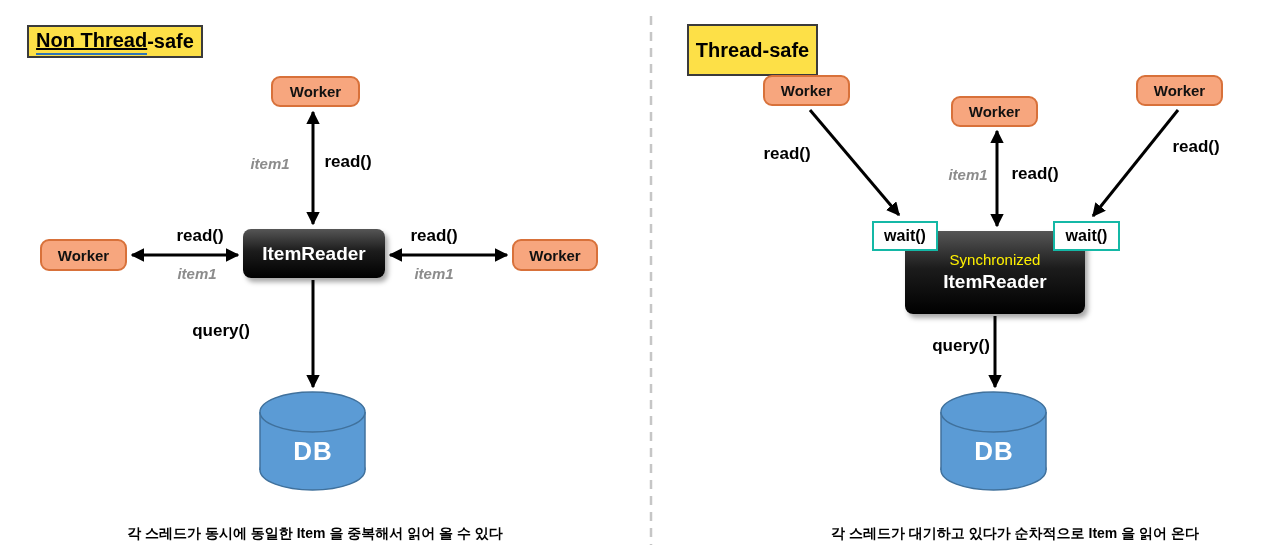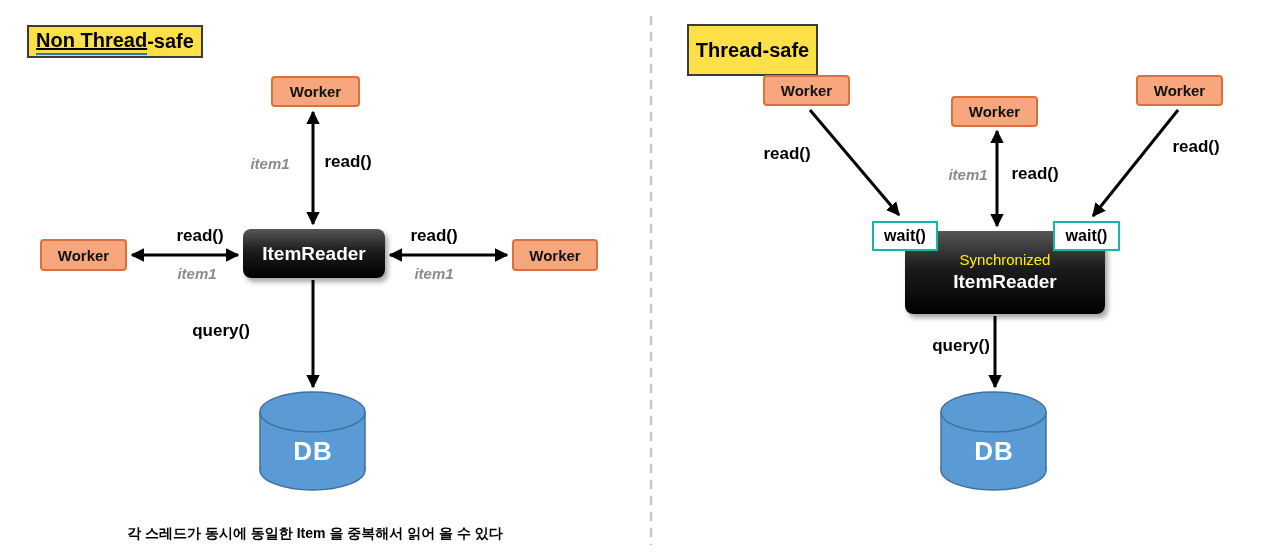--- a/index.html
+++ b/index.html
@@ -12,21 +12,21 @@
   .title-box{
     z-index:3;background:#fde047;border:2px solid #3b3b3b;
     display:flex;align-items:center;justify-content:center;
     font-weight:700;font-size:20px;white-space:nowrap;
   }
   .title-underline{
     text-decoration:underline;text-decoration-thickness:2px;
     border-bottom:2px solid #2E75B6;padding-bottom:1px;
   }
   .worker{
-    z-index:3;background:#F7A67E;border:2px solid #D8713A;border-radius:4px;
+    z-index:3;background:#F7A67E;border:2px solid #D8713A;border-radius:9px;
     display:flex;align-items:center;justify-content:center;
     font-weight:700;font-size:15px;color:#111;
   }
   .reader{
     z-index:2;background:linear-gradient(180deg,#565656 0%,#1c1c1c 45%,#000 100%);
     border-radius:8px;box-shadow:3px 4px 5px rgba(0,0,0,0.35);
     display:flex;flex-direction:column;align-items:center;justify-content:center;
     color:#fff;font-weight:700;font-size:19px;line-height:1.25;
   }
   .sync-line{color:#FFF100;font-weight:500;font-size:15px;}
@@ -132,34 +132,35 @@
   <div class="abs worker" style="left:763px;top:75px;width:87px;height:31px;">
     <span>Worker</span>
   </div>
   <div class="abs worker" style="left:951px;top:96px;width:87px;height:31px;">
     <span>Worker</span>
   </div>
   <div class="abs worker" style="left:1136px;top:75px;width:87px;height:31px;">
     <span>Worker</span>
   </div>
 
-  <div class="abs reader" style="left:905px;top:231px;width:200px;height:83px;z-index:2;">
+  <div class="abs reader" style="left:905px;top:231px;width:180px;height:83px;z-index:2;">
     <span class="sync-line">Synchronized</span>
     <span>ItemReader</span>
   </div>
 
   <div class="abs wait-box" style="left:872px;top:221px;width:66px;height:30px;">
     <span>wait()</span>
   </div>
   <div class="abs wait-box" style="left:1053px;top:221px;width:67px;height:30px;">
     <span>wait()</span>
   </div>
 
   <div class="lbl" style="left:787px;top:154px;">read()</div>
   <div class="lbl item1" style="left:968px;top:174px;">item1</div>
   <div class="lbl" style="left:1035px;top:174px;">read()</div>
   <div class="lbl" style="left:1196px;top:147px;">read()</div>
   <div class="lbl" style="left:961px;top:346px;">query()</div>
 
   <div class="db-label" style="left:994px;top:451px;">DB</div>
 
+  <div class="caption" style="left:1015px;top:534px;">각 스레드가 대기하고 있다가 순차적으로 Item 을 읽어 온다</div>
 
 </div>
 
 </body></html>

